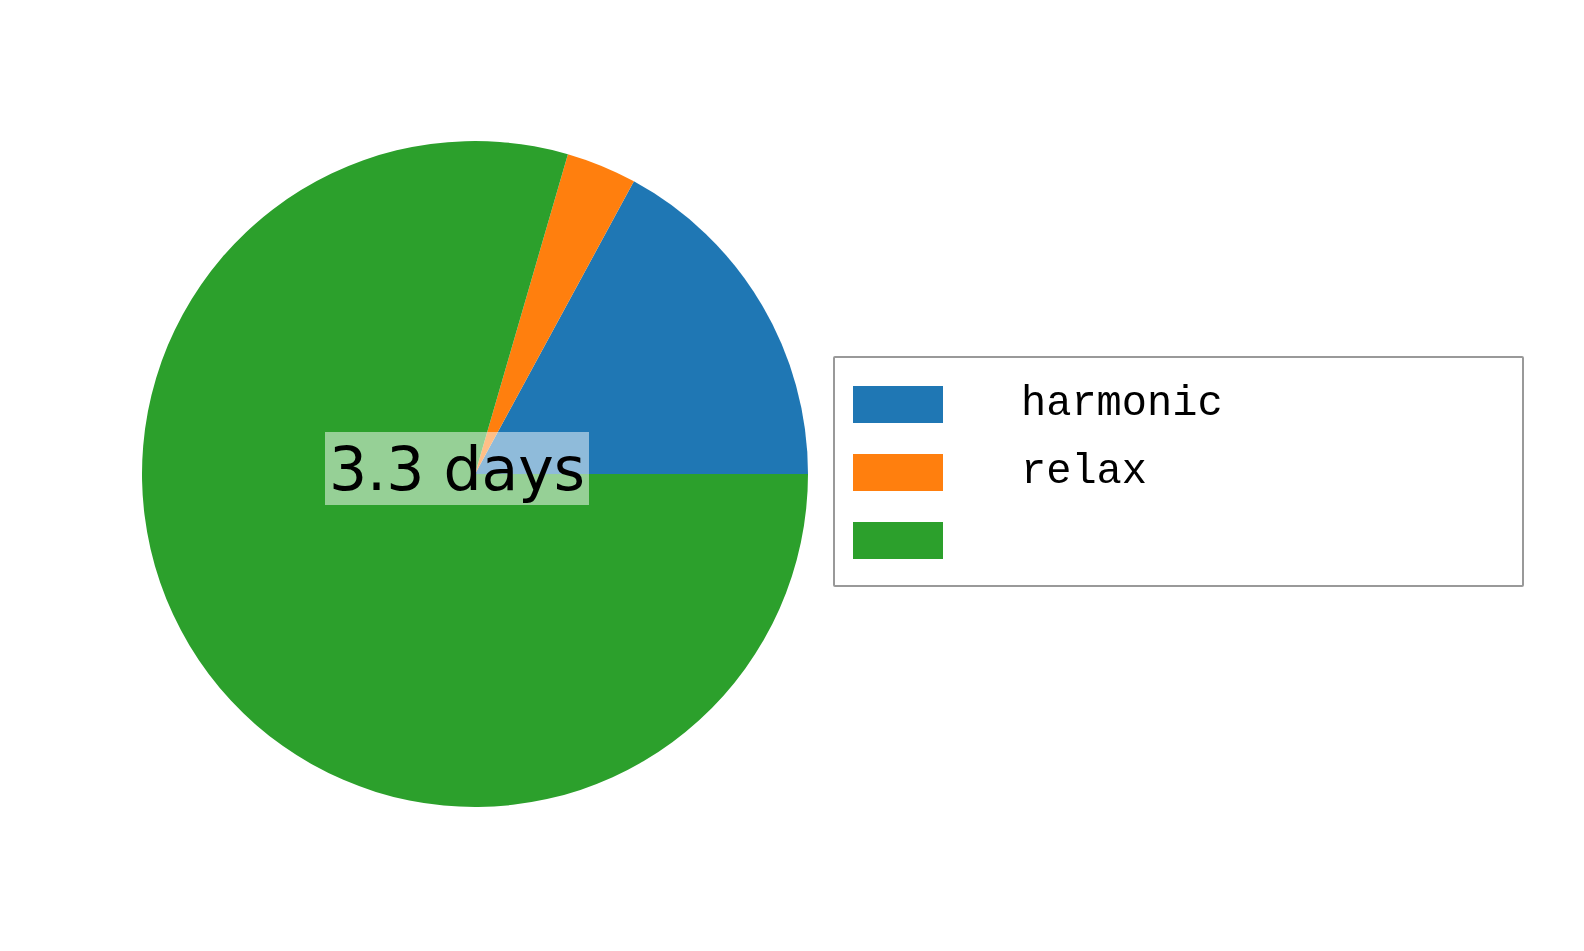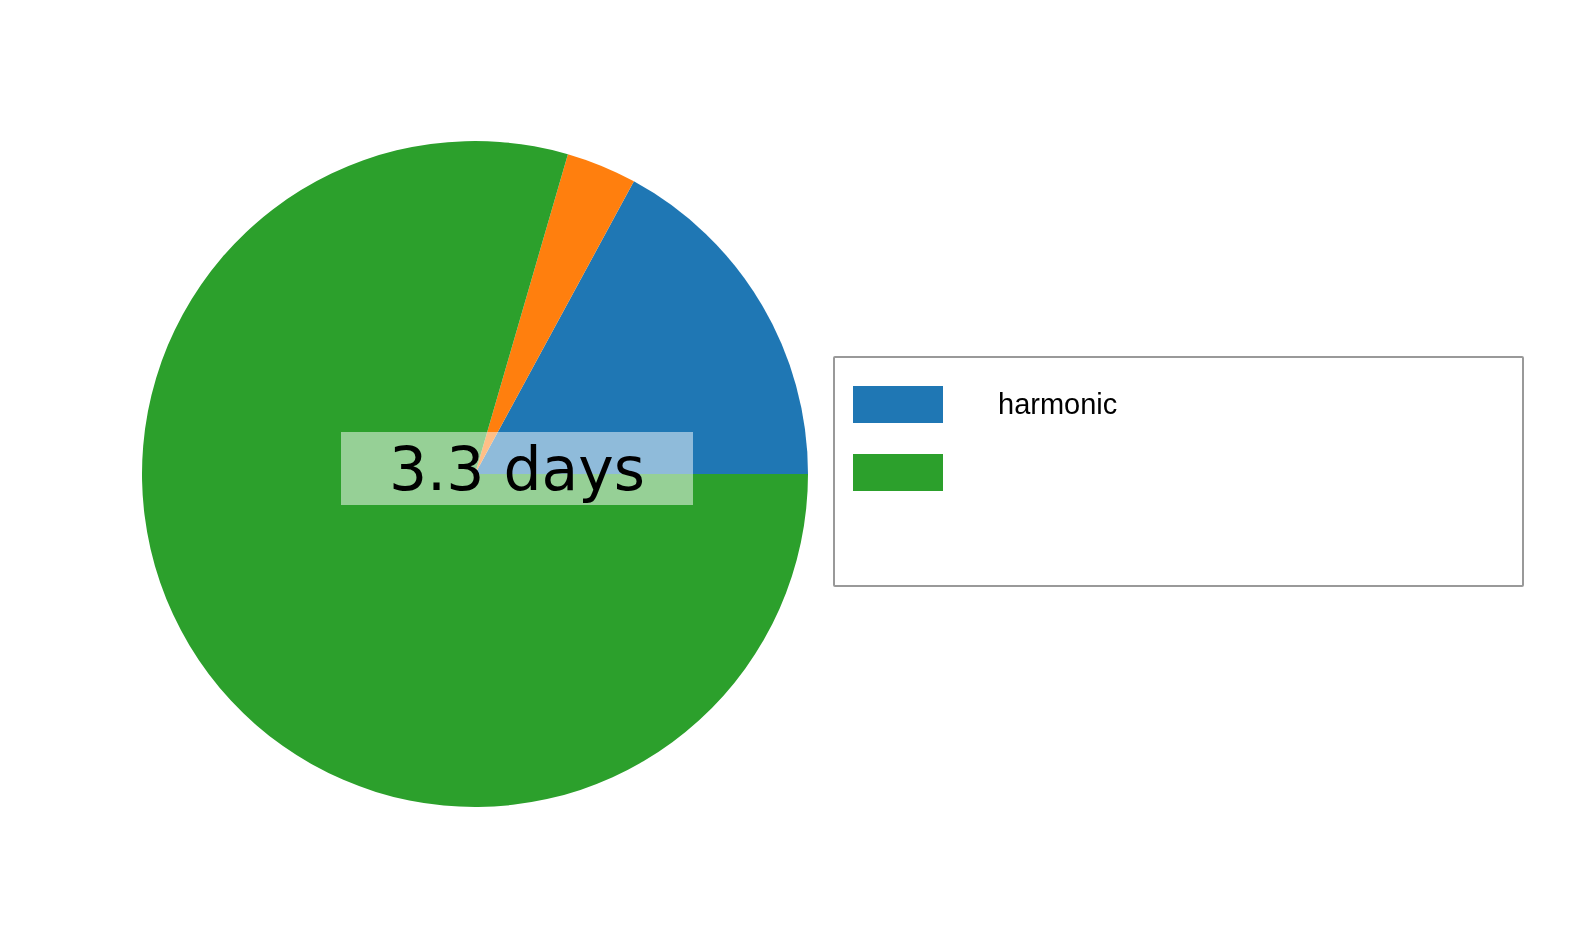--- a/index.html
+++ b/index.html
@@ -34,23 +34,23 @@
     position: absolute;
     left: 0;
     top: 0;
     width: 1584px;
     height: 951px;
     display: block;
   }
   
   #center-label-wrap {
     position: absolute;
-    left: 341px;
+    left: 325px;
     top: 432px;
-    width: 352px;
+    width: 264px;
     height: 73px;
     display: flex;
     align-items: center;
     justify-content: center;
     pointer-events: none;
   }
   #center-label-bg {
     position: absolute;
     left: 0;
     top: 0;
@@ -91,23 +91,23 @@
     height: 68px;
     display: flex;
     align-items: center;
   }
   .legend-swatch {
     width: 90px;
     height: 37px;
     flex: 0 0 auto;
   }
   .legend-text {
-    margin-left: 55px;
-    font-family: Liberation Sans, sans-serif;
-    font-size: 29px;
+    margin-left: 78px;
+    font-family: Liberation Mono, monospace;
+    font-size: 42px;
     line-height: 1;
     color: #000000;
     white-space: nowrap;
   }
 </style>
 </head>
 <body>
 
 <div id="figure">
 
@@ -126,18 +126,22 @@
     <div id="center-label-text">3.3 days</div>
   </div>
 
   <div id="legend">
     <div id="legend-items">
         <div class="legend-row">
           <span class="legend-swatch" style="background: rgb(31, 119, 180);"></span>
           <span class="legend-text">harmonic</span>
         </div>
         <div class="legend-row">
+          <span class="legend-swatch" style="background: rgb(255, 127, 14);"></span>
+          <span class="legend-text">relax</span>
+        </div>
+        <div class="legend-row">
           <span class="legend-swatch" style="background: rgb(44, 160, 44);"></span>
         </div>
       </div>
   </div>
 
 </div>
 
 </body></html>

